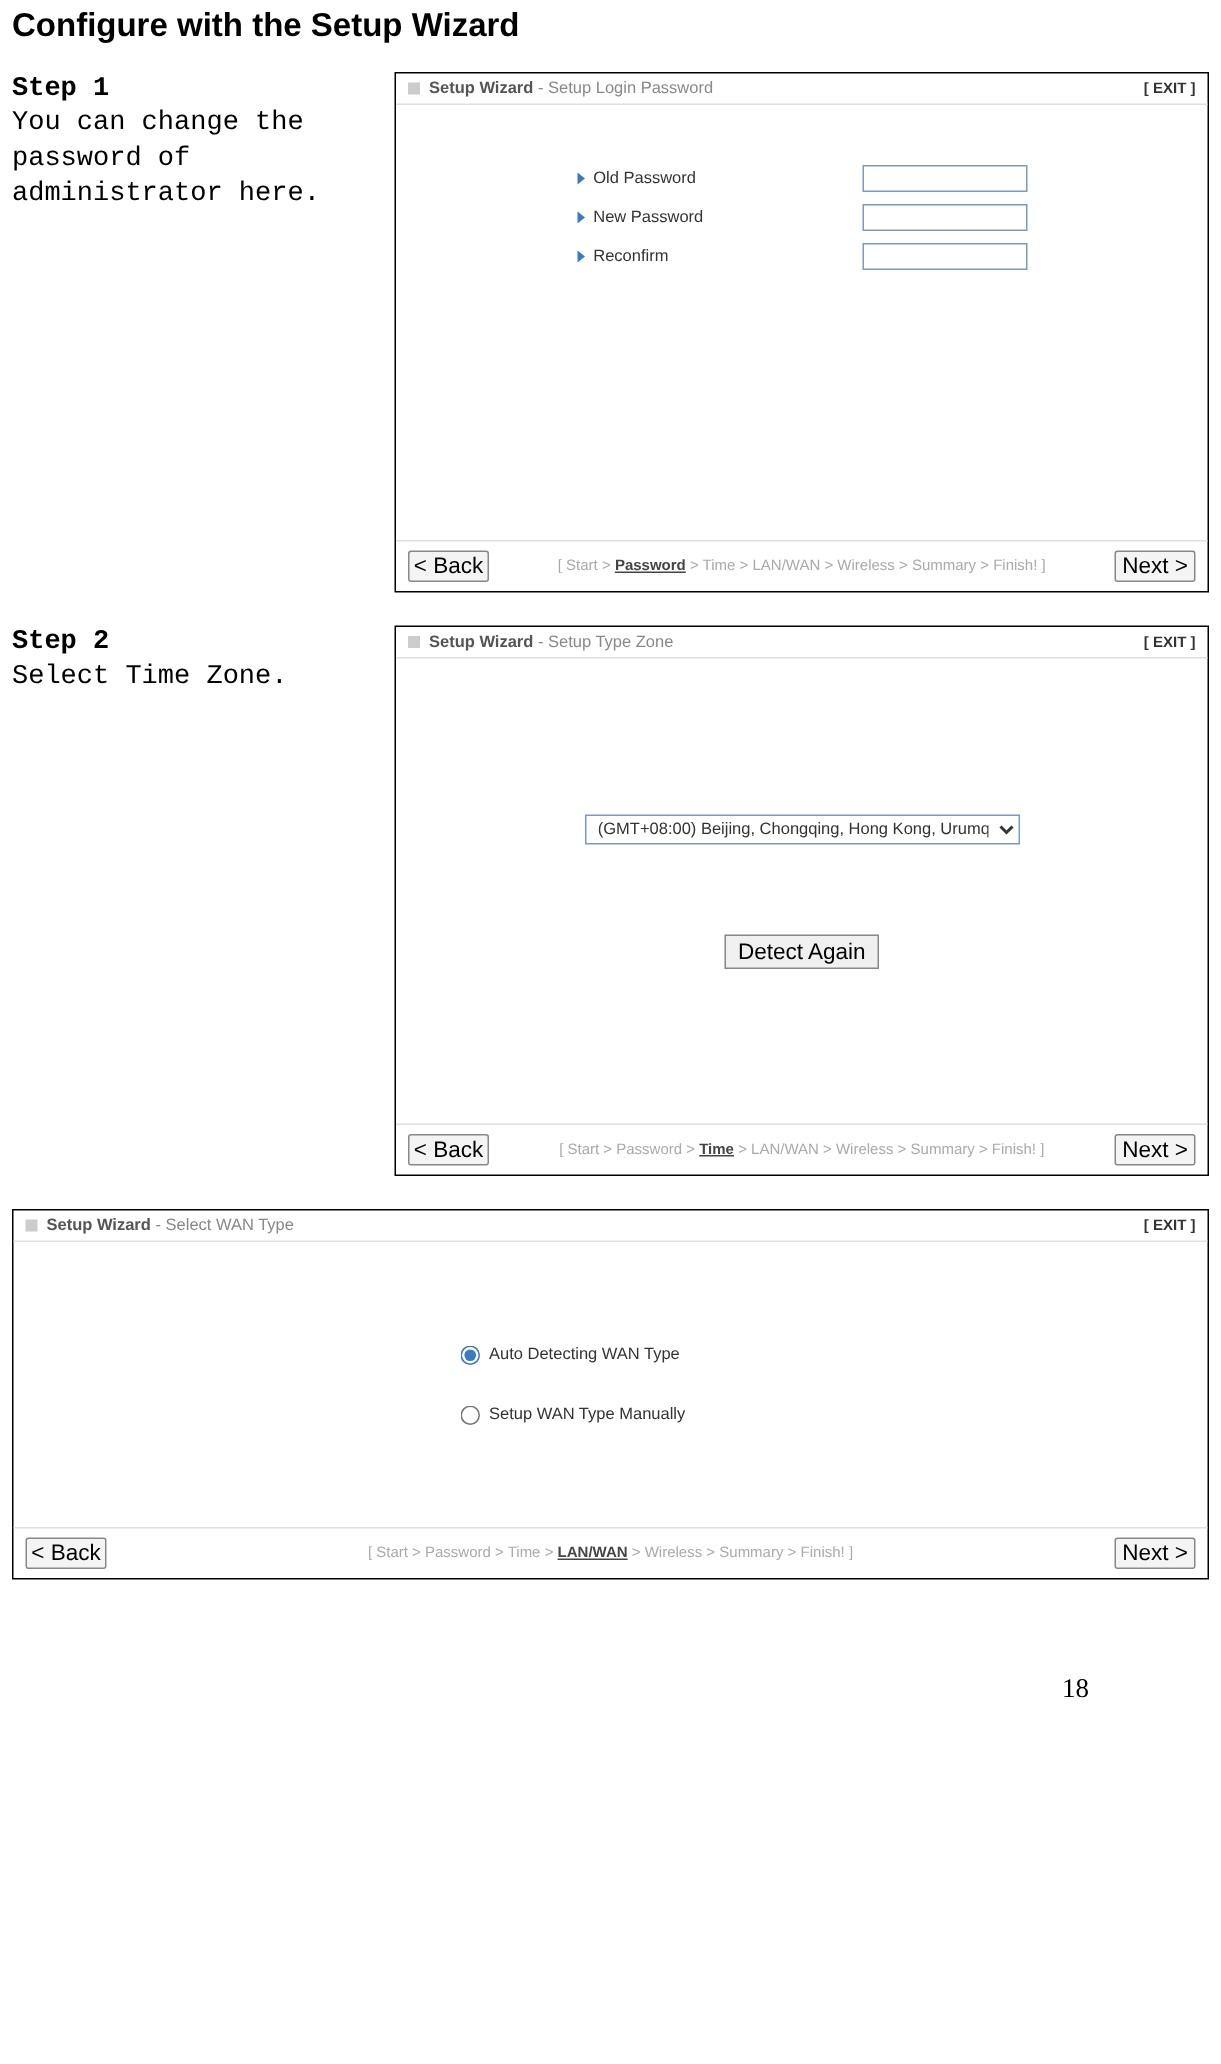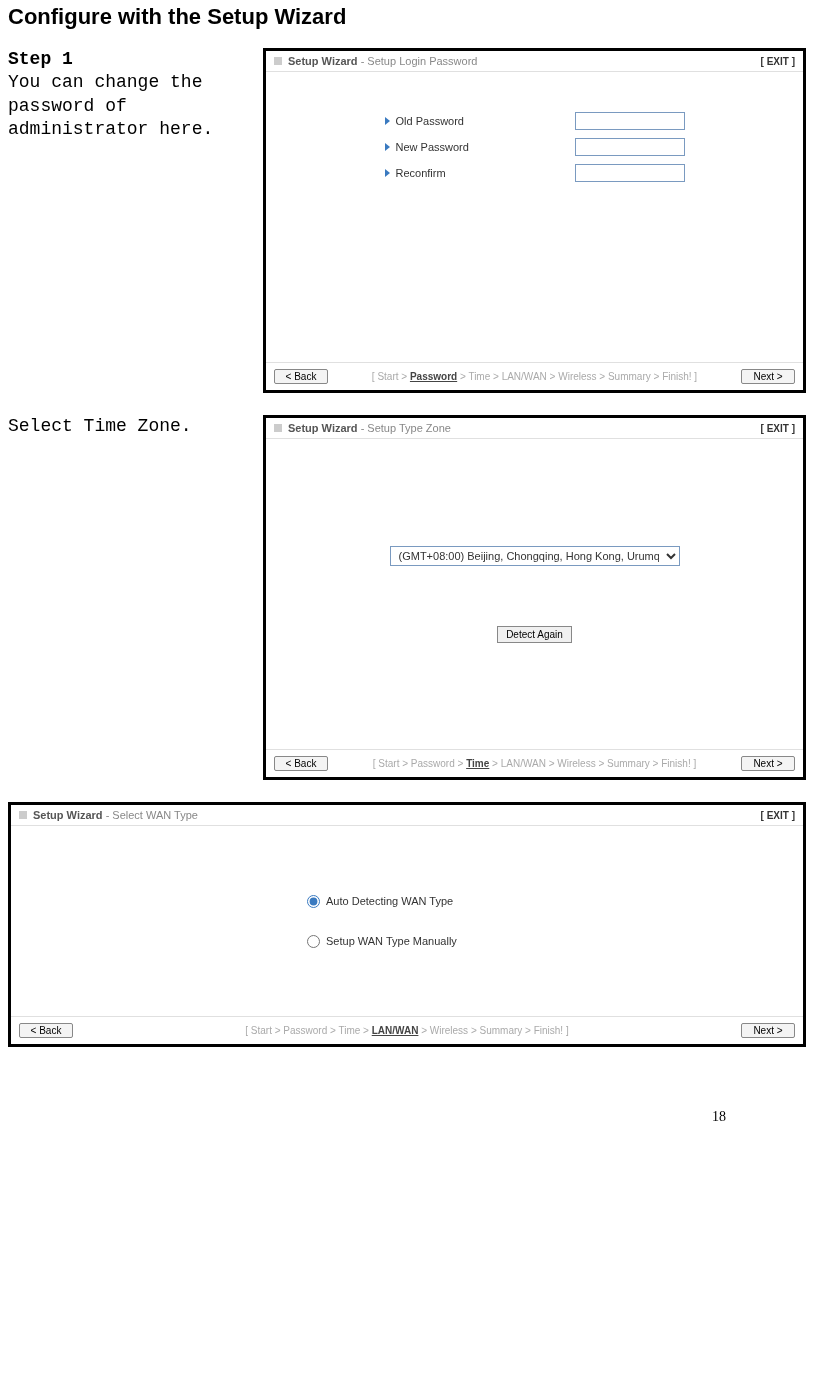--- a/index.html
+++ b/index.html
@@ -2,50 +2,50 @@
 <html><head>
 <meta charset="utf-8">
 <style>
   * { box-sizing: border-box; margin: 0; padding: 0; }
   body { font-family: Arial, sans-serif; background: #fff; width: 814px; }
   .page { padding: 4px 8px; }
   .main-title { font-size: 22px; font-weight: bold; margin-bottom: 18px; font-family: Arial, sans-serif; }
   .step-row { display: flex; align-items: flex-start; margin-bottom: 22px; }
   .step-text { width: 255px; flex-shrink: 0; font-size: 18px; line-height: 1.3; font-family: Liberation Mono, monospace; }
   .step-label { font-weight: bold; }
-  .wizard-box { flex: 1; border: 3px solid #000000; background: #fff; position: relative; }
+  .wizard-box { flex: 1; border: 1px solid #000000; background: #fff; position: relative; }
   .wizard-header { display: flex; justify-content: space-between; align-items: center; padding: 4px 8px; font-size: 11px; }
   .wizard-header-left { display: flex; align-items: center; gap: 6px; }
   .square-icon { width: 8px; height: 8px; background: #ccc; }
   .wizard-title-text { color: #555; font-weight: bold; }
   .wizard-title-sub { color: #888; }
   .exit-link { color: #333; font-weight: bold; font-size: 10px; }
   .wizard-header-line { border-bottom: 1px solid #e0e0e0; }
   .wizard-body { padding: 10px; }
   .body-box { width: 100%; background: #fff; display:flex; flex-direction:column; align-items:center; justify-content:center; }
   
   .pw-body { height: 270px; padding-top: 30px; justify-content:flex-start; }
   .pw-row { display: flex; align-items: center; margin-bottom: 8px; width: 300px; }
   .arrow-bullet { width: 0; height: 0; border-top: 4px solid transparent; border-bottom: 4px solid transparent; border-left: 5px solid #3a7ac0; margin-right: 6px; }
   .pw-label { font-size: 11px; color: #333; flex:1; }
   .pw-input { width: 110px; height: 18px; border: 1px solid #7a9ac0; background:#fff; }
   
   .tz-body { height: 290px; gap: 60px; }
   .tz-select { width: 290px; height: 20px; font-size: 11px; border: 1px solid #7a9ac0; color: #333; padding:0 4px; background:#fff; }
-  .detect-btn { font-size: 10px; padding: 2px 8px; border: 1px solid #888; background: #f0f0f0; }
+  .detect-btn { font-size: 15px; padding: 2px 8px; border: 1px solid #888; background: #f0f0f0; }
   
   .wan-body { height: 170px; gap: 27px; align-items: center; }
   .radio-row { display:flex; align-items:center; gap:6px; font-size:11px; color:#333; width: 200px;}
   .radio-row input { accent-color: #3a7ac0; }
   
   .wizard-footer { display:flex; justify-content: space-between; align-items:center; padding: 6px 8px; border-top: 1px solid #e0e0e0; }
-  .nav-btn { font-size: 10px; padding: 1px 0; width: 54px; border: 1px solid #888; background: #f4f4f4; border-radius: 2px; text-align:center; }
+  .nav-btn { font-size: 15px; padding: 1px 0; width: 54px; border: 1px solid #888; background: #f4f4f4; border-radius: 2px; text-align:center; }
   .breadcrumb { font-size: 10px; color: #aaa; }
   .breadcrumb .current { color: #444; text-decoration: underline; font-weight: bold; }
-  .page-num { text-align: right; padding: 40px 80px 20px 0; font-size: 14px; font-family: "Times New Roman", serif;}
+  .page-num { text-align: right; padding: 40px 80px 20px 0; font-size: 18px; font-family: "Times New Roman", serif;}
 </style>
 </head>
 <body>
 
 <div class="page">
   <h1 class="main-title">Configure with the Setup Wizard</h1>
 
   <div class="step-row">
     <div class="step-text">
       <div class="step-label">Step 1</div>
@@ -85,20 +85,21 @@
         <span class="breadcrumb">
           <span>[  Start &gt; </span><span class="current">Password</span><span> &gt; Time &gt; LAN/WAN &gt; Wireless &gt; Summary &gt; Finish!  ]</span>
         </span>
         <button class="nav-btn">Next &gt;</button>
       </div>
     </div>
   </div>
 
   <div class="step-row">
     <div class="step-text">
+      <div class="step-label">Step 2</div>
       <div>Select Time Zone.</div>
     </div>
     <div class="wizard-box">
       <div class="wizard-header wizard-header-line">
         <div class="wizard-header-left">
           <div class="square-icon"></div>
           <span>
             <span class="wizard-title-text">Setup Wizard</span><span class="wizard-title-sub"> - Setup Type Zone</span>
           </span>
         </div>

